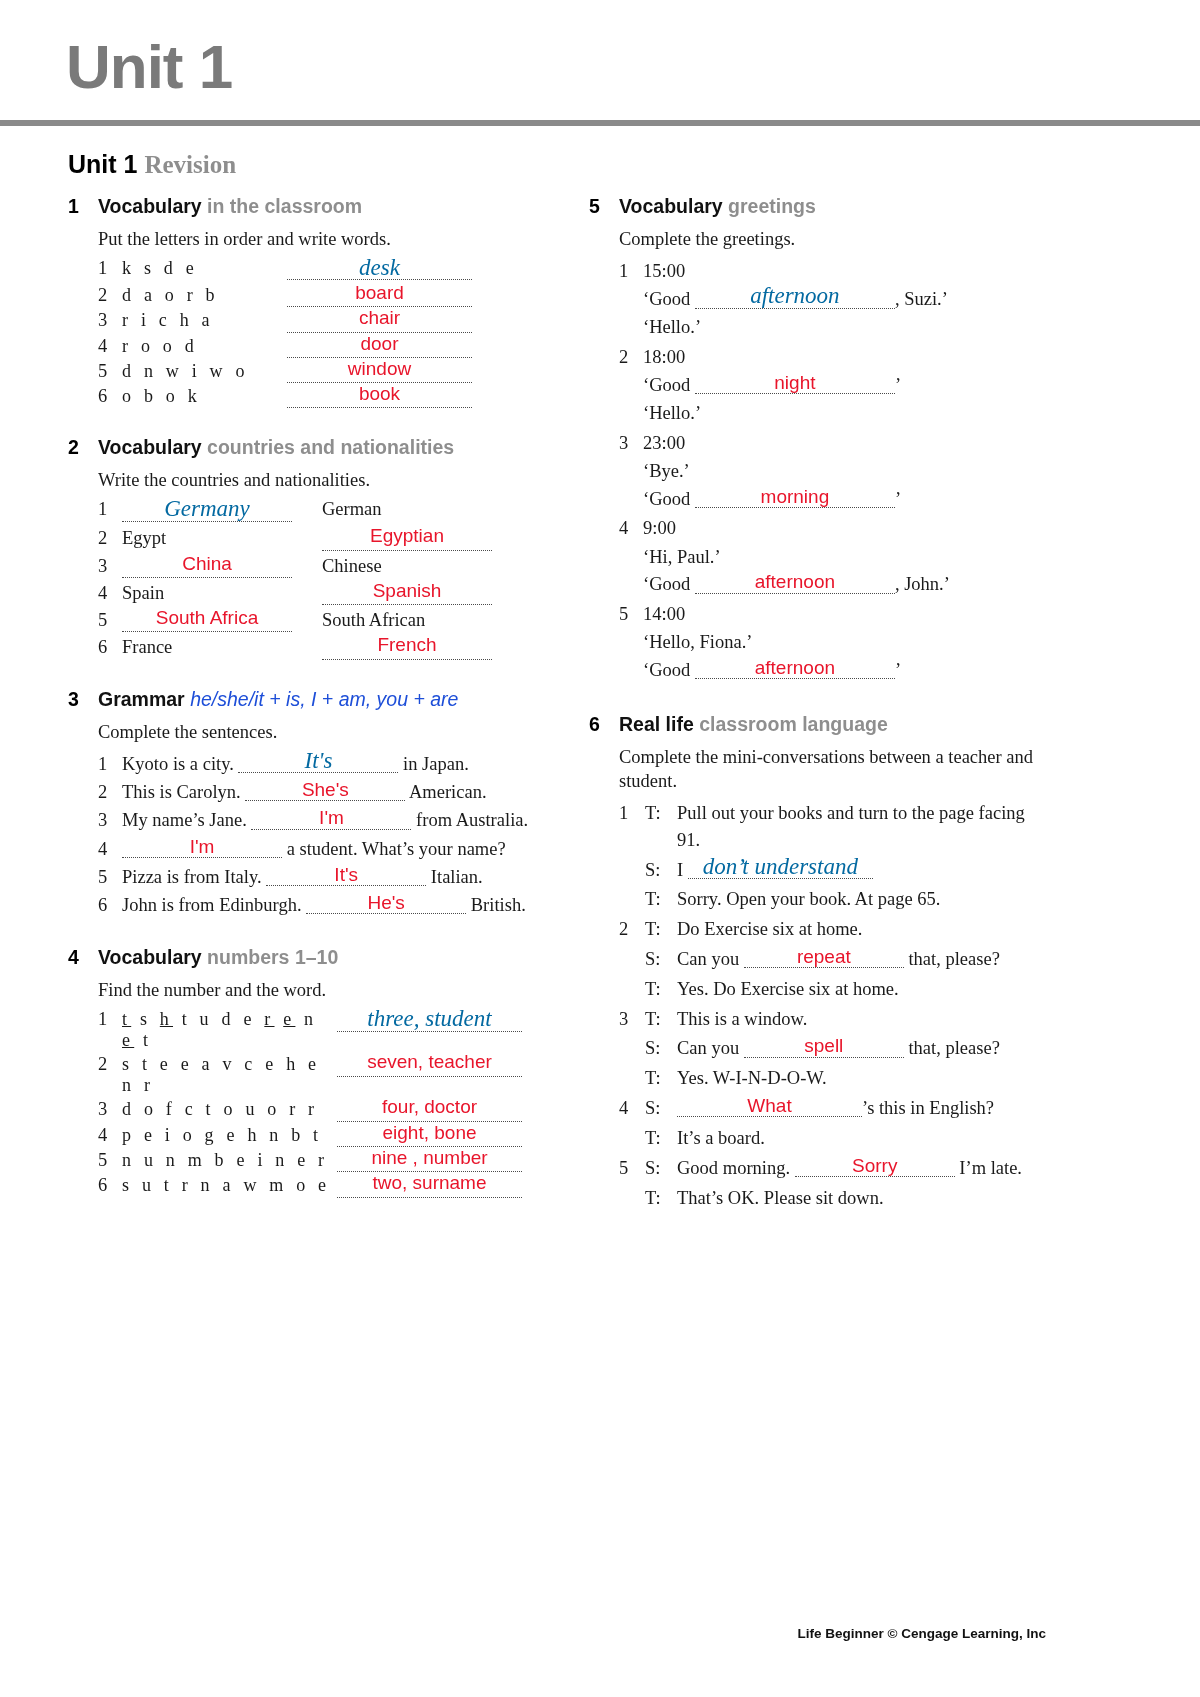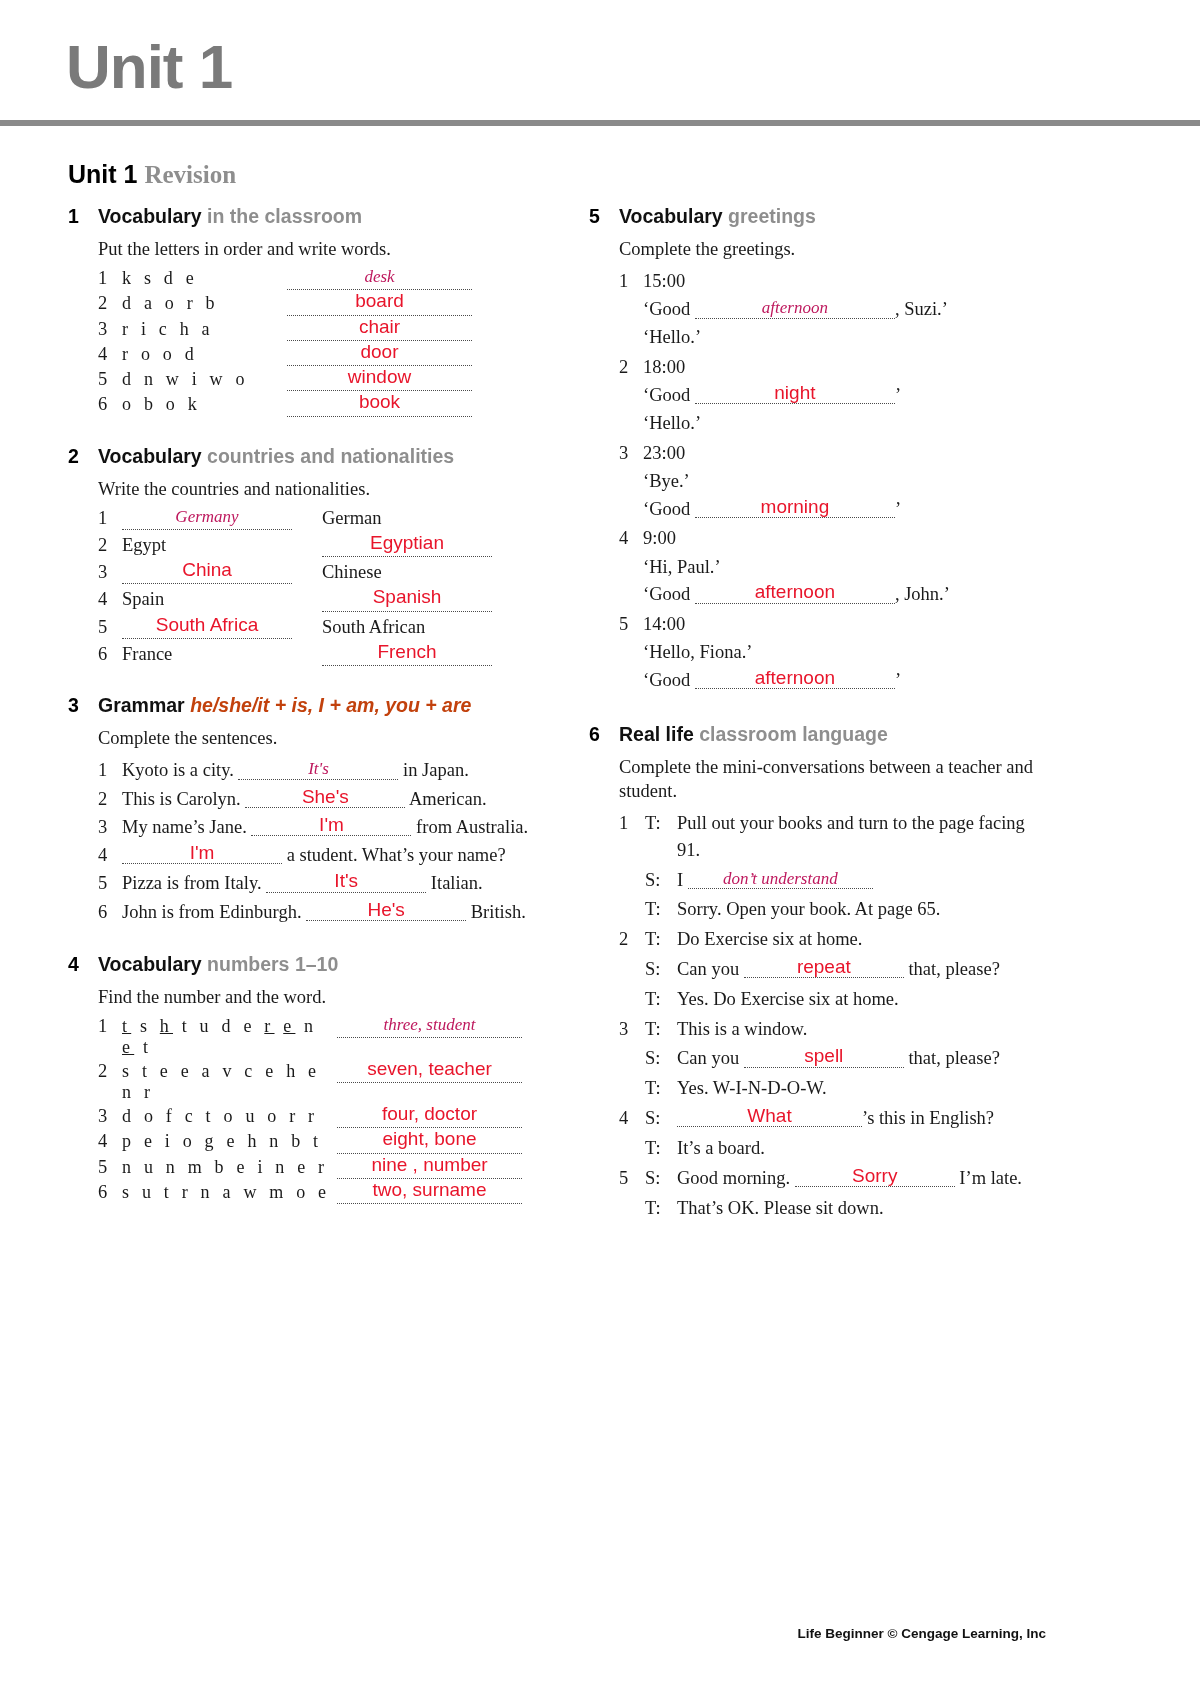--- a/index.html
+++ b/index.html
@@ -26,21 +26,21 @@
     margin:22px 0 0 0;
     height:6px;
     background:#8a8a8a;
     width:1200px;
   }
 
   
   .revision-head {
     font-family:"Liberation Sans", sans-serif;
     font-size:25px;
-    padding:34px 0 0 68px;
+    padding:24px 0 0 68px;
   }
   .revision-head .bold { font-weight:bold; color:#000; }
   .revision-head .grey {
     font-family:"Liberation Serif", serif;
     font-weight:bold; color:#8e8e8e;
   }
 
   
   .columns {
     position:relative;
@@ -59,21 +59,21 @@
     font-family:"Liberation Sans", sans-serif;
     font-size:19.5px;
     margin-bottom:9px;
   }
   .ex-num {
     font-weight:bold; color:#000;
     width:30px; flex:0 0 30px;
   }
   .ex-title .k { font-weight:bold; color:#111; }
   .ex-title .s { color:#8e8e8e; font-weight:600; }
-  .ex-title .i { color:#c2410c; font-weight:bold; font-style:italic; }
+  .ex-title .i { color:#1d4ed8; font-weight:normal; font-style:italic; }
 
   .ex-instr {
     font-size:18.5px;
     margin:0 0 7px 30px;
     line-height:1.3;
   }
 
   
   .items { margin-left:30px; }
   .row {
@@ -106,24 +106,24 @@
     top:-2px;
     display:inline-block;
     line-height:1;
   }
   .ans-red {
     color:#e8152b;
     font-family:"Liberation Sans", sans-serif;
     font-size:19px;
   }
   .ans-grey {
-    color:#be185d;
+    color:#0369a1;
     font-family:"Liberation Serif", serif;
     font-style:italic;
-    font-size:17px;
+    font-size:23px;
   } .blank.w160{width:160px;}
   .blank.w170{width:170px;} .blank.w185{width:185px;} .blank.w200{width:200px;}
 
   
   .cue-row { display:flex; align-items:flex-start; margin-bottom:3px; font-size:18.5px; }
   .cue-row .n { width:24px; flex:0 0 24px; }
   .cue-row .cue { width:165px; flex:0 0 165px; }
   .cue-row .cue.wide { width:215px; flex:0 0 215px; }
   .cue-row .blankcell { flex:1 1 auto; }
 

